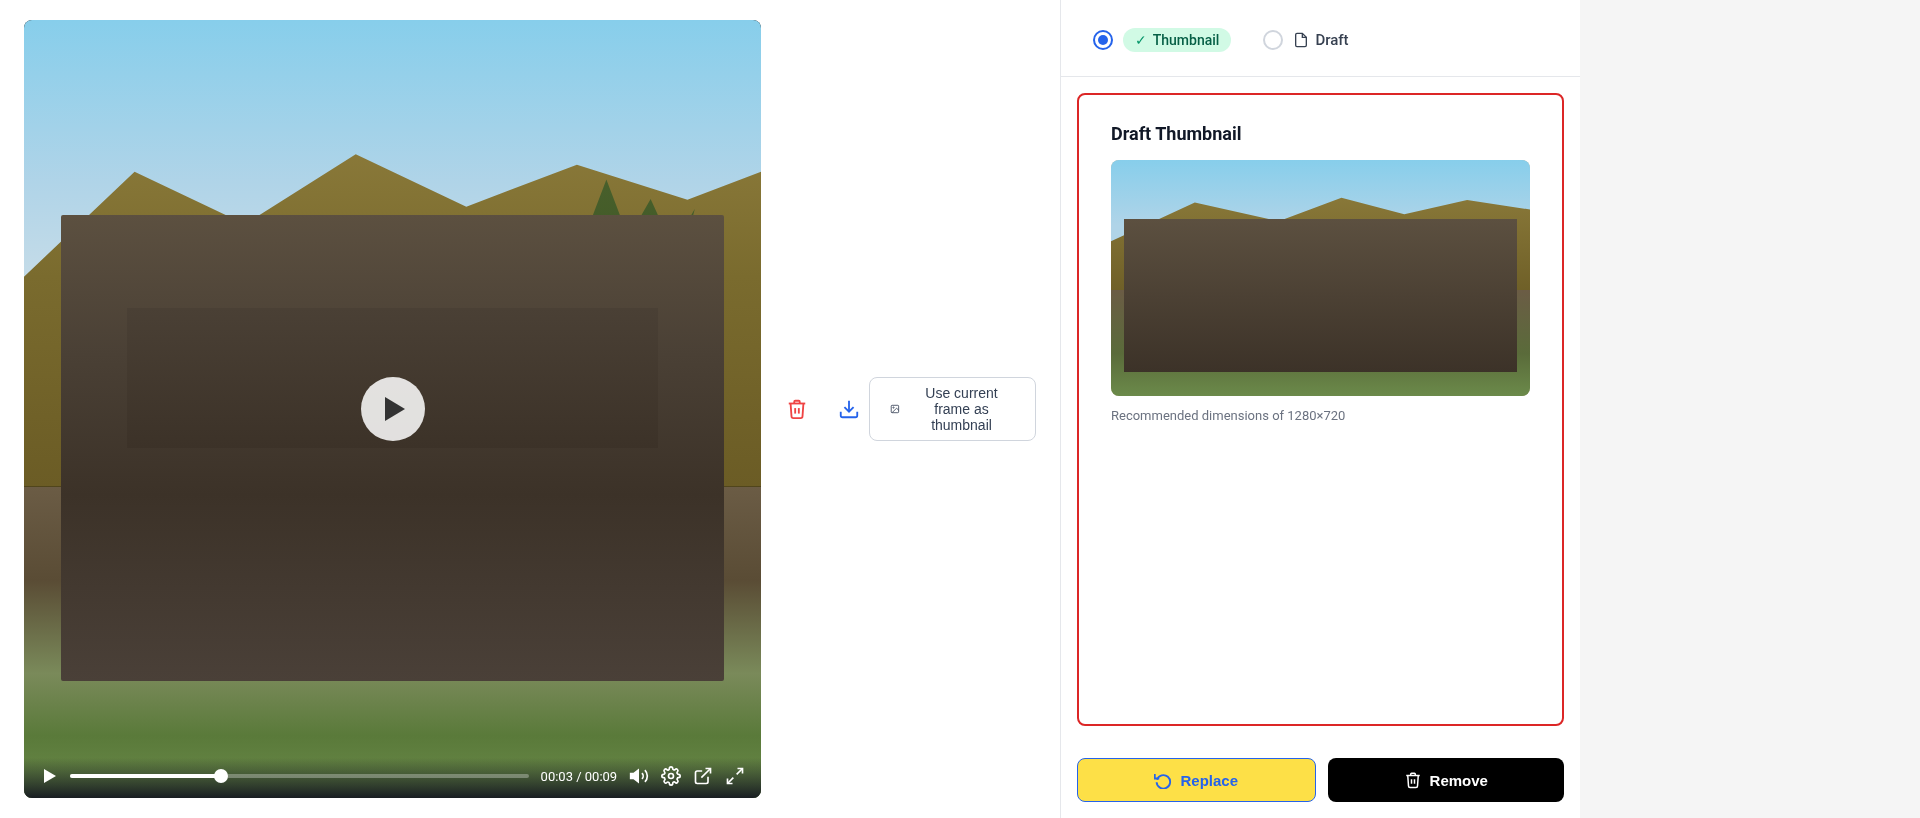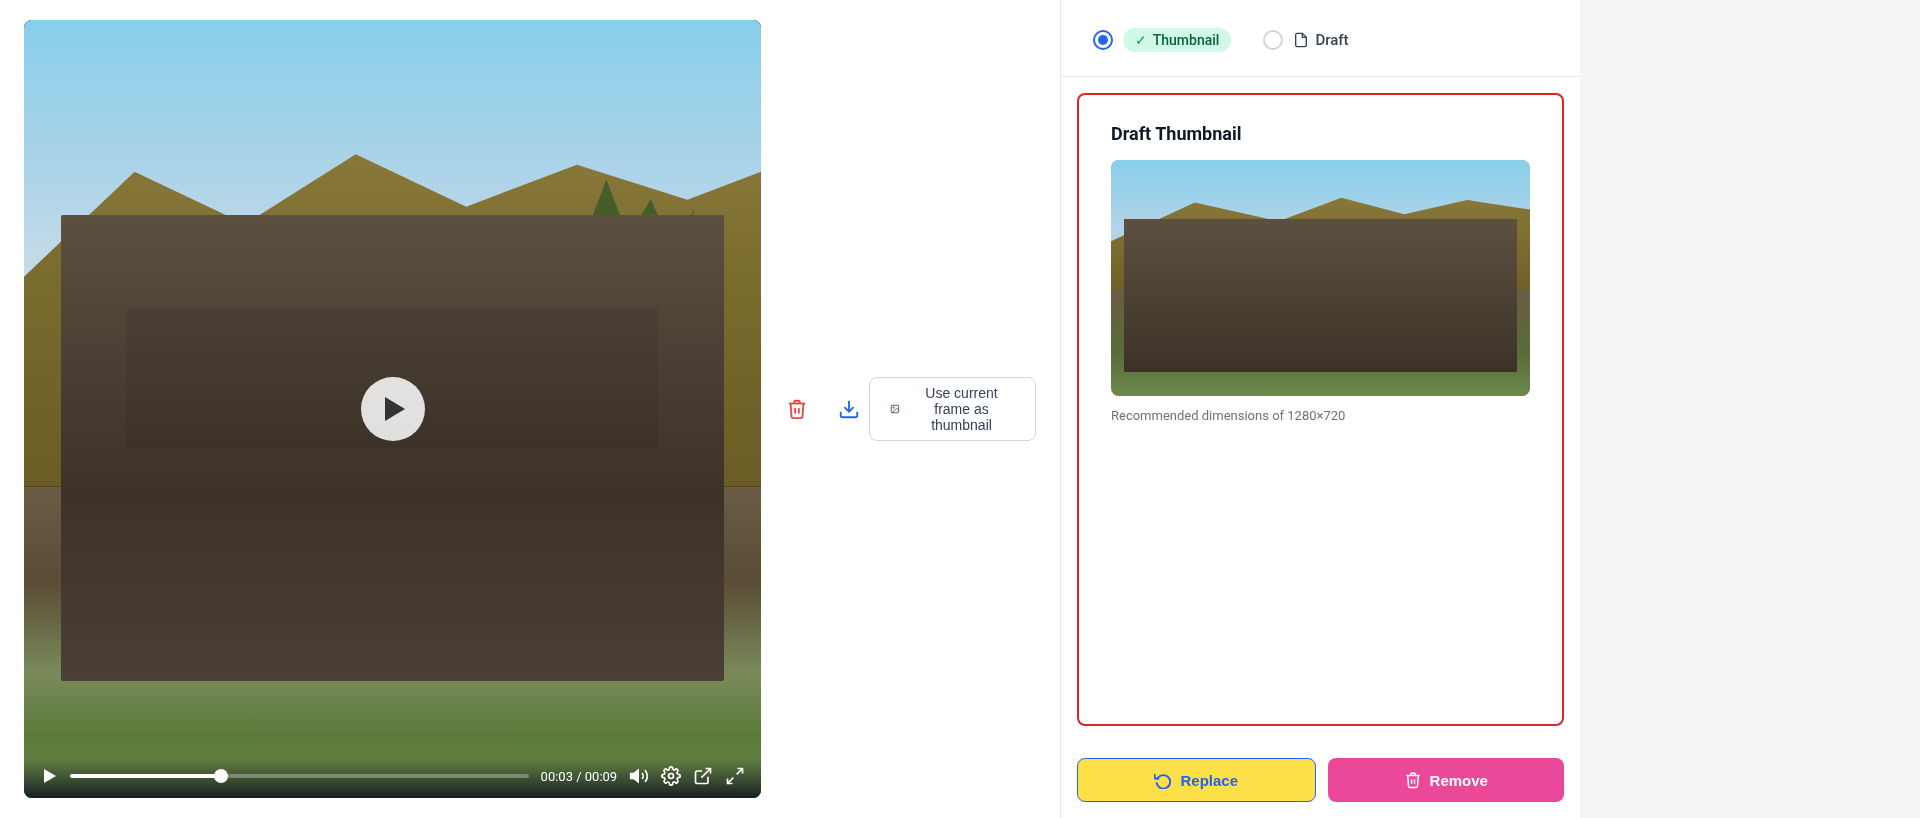--- a/index.html
+++ b/index.html
@@ -396,21 +396,21 @@
       align-items: center;
       justify-content: center;
       gap: 8px;
     }
 
     .remove-btn {
       flex: 1;
       padding: 12px 20px;
       border: none;
       border-radius: 8px;
-      background: #ec4899;
+      background: #000000;
       color: #fff;
       font-size: 15px;
       font-weight: 600;
       cursor: pointer;
       display: flex;
       align-items: center;
       justify-content: center;
       gap: 8px;
     }
 

